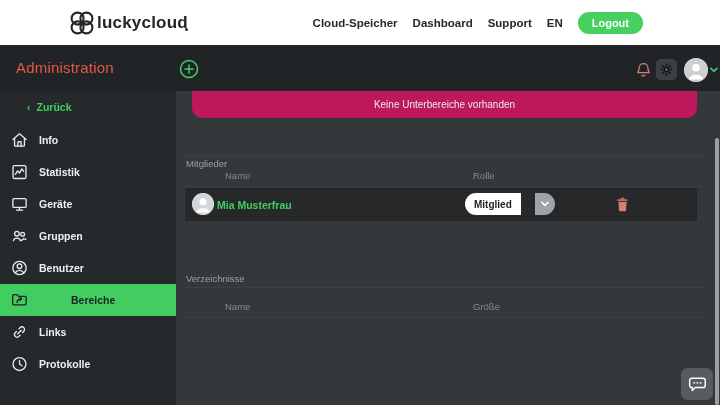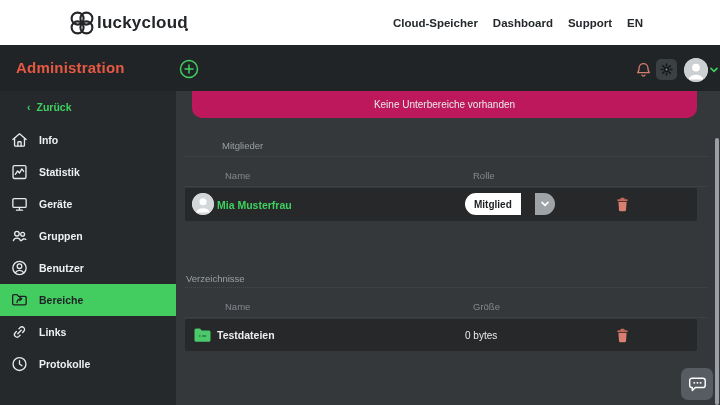--- a/index.html
+++ b/index.html
@@ -13,46 +13,46 @@
   .topbar{ position:absolute; left:0; top:0; width:720px; height:45px; background:#ffffff; }
   .logo{ position:absolute; left:67px; top:7px; height:31px; display:flex; align-items:center; cursor:pointer; }
   .logo-text{ font-size:17px; font-weight:bold; color:#232628; letter-spacing:.2px; }
   .tm-dot{ width:3px; height:3px; border-radius:50%; background:#232628; align-self:flex-end; margin:0 0 7px -3px; }
   .topnav{ position:absolute; right:77px; top:0; height:45px; display:flex; align-items:center; gap:15px; }
   .topnav a{ font-size:11.5px; font-weight:bold; color:#24282b; text-decoration:none; cursor:pointer; white-space:nowrap; }
   .logout{ height:22px; padding:0 14px; border:none; border-radius:12px; background:#45d05f;
            color:#fff; font-size:11px; font-weight:bold; font-family:inherit; cursor:pointer; }
   
   .admin-header{ position:absolute; left:0; top:45px; width:720px; height:46px; background:#212427; }
-  .page-title{ position:absolute; left:16px; top:14px; font-size:15px; font-weight:bold; color:#e65942; letter-spacing:.2px; }
+  .page-title{ position:absolute; left:16px; top:14px; font-size:15px; font-weight:normal; color:#e65942; letter-spacing:.2px; }
   .add-btn{ position:absolute; left:179px; top:14px; width:20px; height:20px; background:none; border:none; padding:0; cursor:pointer; }
   .icon-btn{ position:absolute; background:none; border:none; padding:0; cursor:pointer; display:flex; align-items:center; justify-content:center; }
   .bell-btn{ left:635px; top:15px; width:16px; height:19px; }
   .gear-btn{ left:656px; top:14px; width:21px; height:21px; background:#3b4043; border-radius:5px; }
   .account{ position:absolute; left:684px; top:13px; display:flex; align-items:center; gap:2px; cursor:pointer; }
   .avatar-lg{ width:24px; height:24px; border-radius:50%; overflow:hidden; background:#ccd0d2; }
   
   .sidebar{ position:absolute; left:0; top:91px; width:176px; height:314px; background:#26292b; }
   .back{ position:absolute; left:27px; top:10px; display:flex; align-items:center; gap:6px;
          color:#3ed160; font-size:10.5px; font-weight:bold; text-decoration:none; cursor:pointer; }
   .side-list{ position:absolute; left:0; top:33px; width:176px; }
   .side-item{ position:relative; height:32px; cursor:pointer; color:#e8eaeb; }
   .side-item.active{ background:#43cd60; color:#1d2124; }
   .side-icon{ position:absolute; left:9px; top:50%; transform:translateY(-50%); width:21px; height:21px;
               display:flex; align-items:center; justify-content:center; }
   .side-label{ position:absolute; left:39px; top:50%; transform:translateY(-50%);
                font-size:10.5px; font-weight:bold; color:#eef0f1; white-space:nowrap; }
   .side-label.long{ font-size:8.8px; letter-spacing:-.3px; }
-  .side-item.active .side-label{ color:#1d2124; }
+  .side-item.active .side-label{ color:#1d2124;margin-left:32px; }
   
   .empty-card{ position:absolute; left:192px; top:91px; width:505px; height:27px; background:#be185d;
                border-radius:0 0 10px 10px; display:flex; align-items:center; justify-content:center; }
   .empty-card span{ font-size:10px; color:#e8eaea; }
   .section-label{ position:absolute; left:186px; font-size:9.5px; color:#9aa0a2; }
-  .lbl-members{ top:140px;margin-left:36px; }
+  .lbl-members{ top:158px; }
   .lbl-dirs{ top:273px; }
   .dotted{ position:absolute; left:185px; width:523px; height:0; border-top:1px dotted #46494c; }
   .th{ position:absolute; font-size:9.5px; color:#85898d;padding-left:8px; }
   .row{ position:absolute; left:185px; width:512px; background:#26282a; border-radius:2px; }
   .row-members{ top:188px; height:33px; }
   .row-dirs{ top:319px; height:32px; }
   .avatar-sm{ position:absolute; left:7px; top:5px; width:22px; height:22px; border-radius:50%; overflow:hidden; background:#d4d7d9; }
   .row-name{ position:absolute; left:32px; top:0; height:100%; display:flex; align-items:center;
              font-size:10.5px; font-weight:bold; }
   .row-name.green{ color:#3ed160; cursor:pointer; }
@@ -87,20 +87,21 @@
           <circle cx="19.4" cy="19.4" r="6"></circle>
       </svg>
       <span class="logo-text">luckycloud</span>
       <span class="tm-dot"></span>
     </div>
     <nav class="topnav">
       <a>Cloud-Speicher</a>
       <a>Dashboard</a>
       <a>Support</a>
       <a>EN</a>
+      <button class="logout">Logout</button>
     </nav>
   </header>
 
   <div class="admin-header">
     <div class="page-title">Administration</div>
     <button class="add-btn">
       <svg width="20" height="20" viewBox="0 0 20 20" fill="none" stroke="#3ed160" stroke-width="1.5" stroke-linecap="round">
         <circle cx="10" cy="10" r="8.5"></circle>
           <path d="M10 6 v8 M6 10 h8"></path>
       </svg>
@@ -274,38 +275,20 @@
       </svg>
     </button>
   </div>
 
   <div class="section-label lbl-dirs">Verzeichnisse</div>
   <div class="dotted" style="top:287px"></div>
   <div class="th" style="left:217px; top:301px">Name</div>
   <div class="th" style="left:465px; top:301px">Größe</div>
   <div class="dotted" style="top:317px"></div>
 
-  <div class="row row-dirs">
-    <span class="folder-sm">
-      <svg width="19" height="16" viewBox="0 0 20 17">
-        <path d="M1.5 3.2 a1.6 1.6 0 0 1 1.6 -1.6 h4.2 l1.8 2 h7.8 a1.6 1.6 0 0 1 1.6 1.6 v9 a1.6 1.6 0 0 1 -1.6 1.6 H3.1 a1.6 1.6 0 0 1 -1.6 -1.6 z" fill="#4bc96b"></path>
-        <circle cx="7" cy="9.6" r="1.1" fill="#2e8f47"></circle>
-        <rect x="9.2" y="8.6" width="5" height="2" rx="1" fill="#2e8f47"></rect>
-      </svg>
-    </span>
-    <span class="row-name white">Testdateien</span>
-    <span class="size-text">0 bytes</span>
-    <button class="trash">
-      <svg width="13" height="15" viewBox="0 0 14 16">
-        <rect x="4.7" y="0.8" width="4.6" height="2.4" rx="1" fill="#c4685c"></rect>
-        <rect x="1.4" y="2.4" width="11.2" height="2.1" rx="1" fill="#c4685c"></rect>
-        <path d="M2.6 5.2 h8.8 l-.6 8.7 a1.4 1.4 0 0 1 -1.4 1.3 H4.6 a1.4 1.4 0 0 1 -1.4 -1.3 z" fill="#d97f6f"></path>
-      </svg>
-    </button>
-  </div>
 
   <div class="scroll-thumb"></div>
   <button class="chat-btn">
     <svg width="20" height="19" viewBox="0 0 22 21">
       <path d="M5.5 3.5 h12 a2.6 2.6 0 0 1 2.6 2.6 v5.2 a2.6 2.6 0 0 1 -2.6 2.6 h-8.3 l-3.4 3.2 v-3.2 h-.3 a2.6 2.6 0 0 1 -2.6 -2.6 V6.1 a2.6 2.6 0 0 1 2.6 -2.6 z" fill="none" stroke="#ffffff" stroke-width="1.6" stroke-linejoin="round"></path>
       <circle cx="8" cy="8.7" r="1.1" fill="#ffffff"></circle>
       <circle cx="11.5" cy="8.7" r="1.1" fill="#ffffff"></circle>
       <circle cx="15" cy="8.7" r="1.1" fill="#ffffff"></circle>
     </svg>
   </button>

